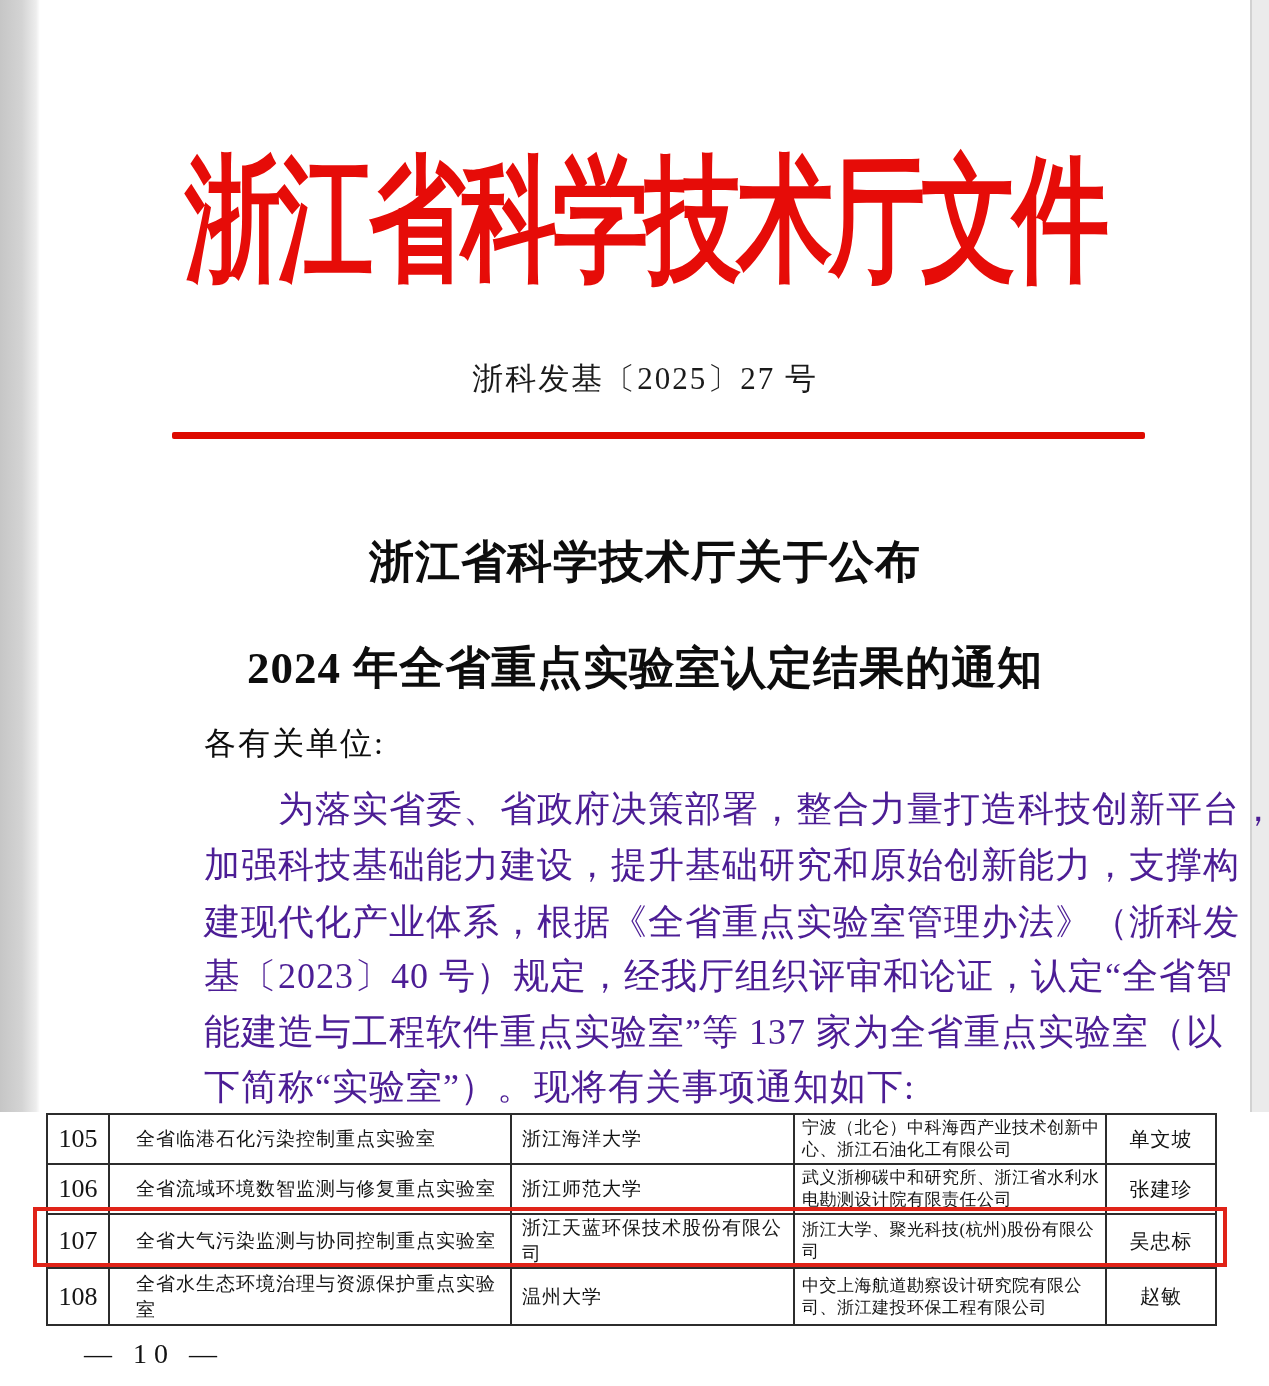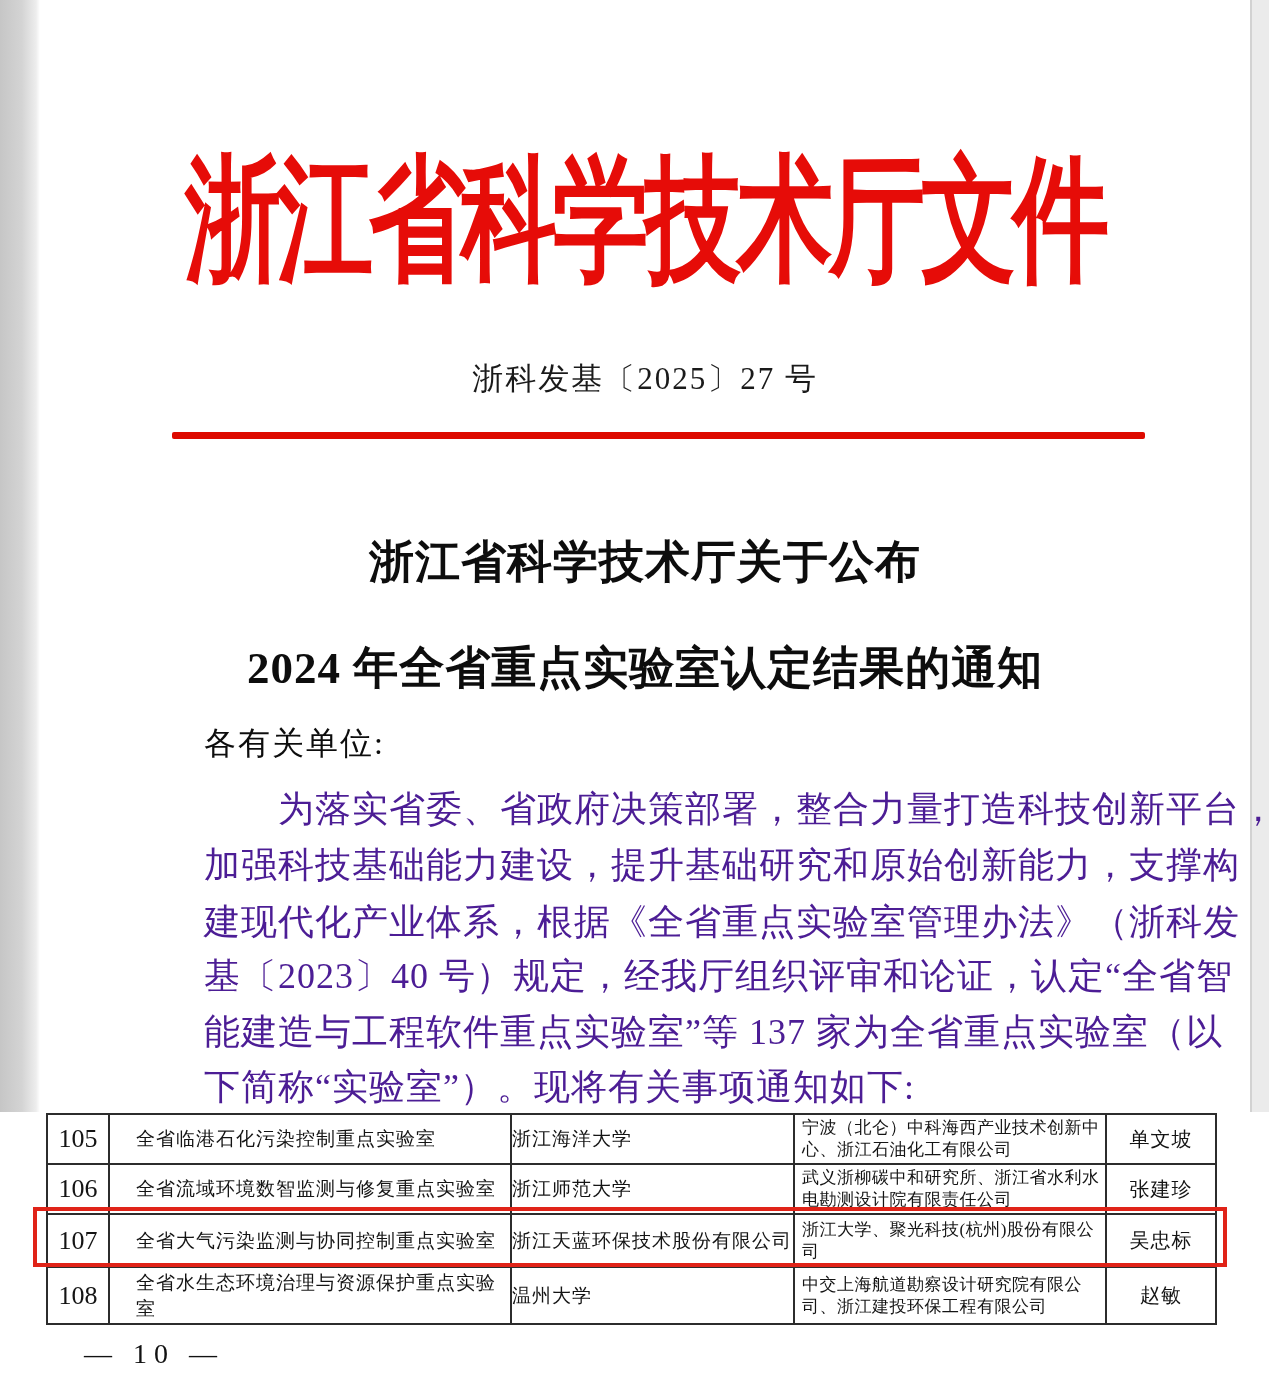--- a/index.html
+++ b/index.html
@@ -92,21 +92,21 @@
   col.c-lab  { width: 402px; }
   col.c-host { width: 283px; }
   col.c-part { width: 312px; }
   col.c-dir  { width: 110px; }
   tr.r1 { height: 50px; }
   tr.r2 { height: 50px; }
   tr.r3 { height: 53px; }
   tr.r4 { height: 57px; }
   td.no   { text-align: center; font-size: 26px; }
   td.lab  { font-size: 19px; padding-left: 26px; letter-spacing: 1px; }
-  td.host { font-size: 19px; padding-left: 0; letter-spacing: 1px; }
+  td.host { font-size: 19px; padding-left: 10px; letter-spacing: 1px; }
   td.part { font-size: 17px; padding: 2px 5px 2px 7px; line-height: 1.3; letter-spacing: 0.5px; }
   td.dir  { text-align: center; font-size: 20px; letter-spacing: 1px; }
   .highlight-box {
     position: absolute; left: 33px; top: 95px; width: 1194px; height: 60px;
     border: 4px solid #e02318;
     pointer-events: none;
   }
   .page-number {
     position: absolute; left: 84px; top: 226px;
     font-size: 28px; color: #111; letter-spacing: 7px;

